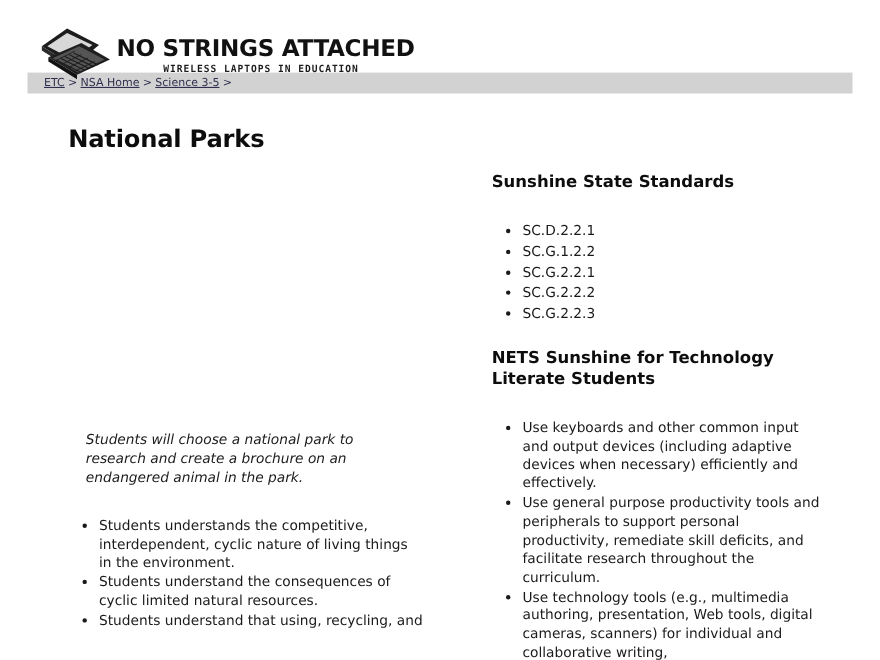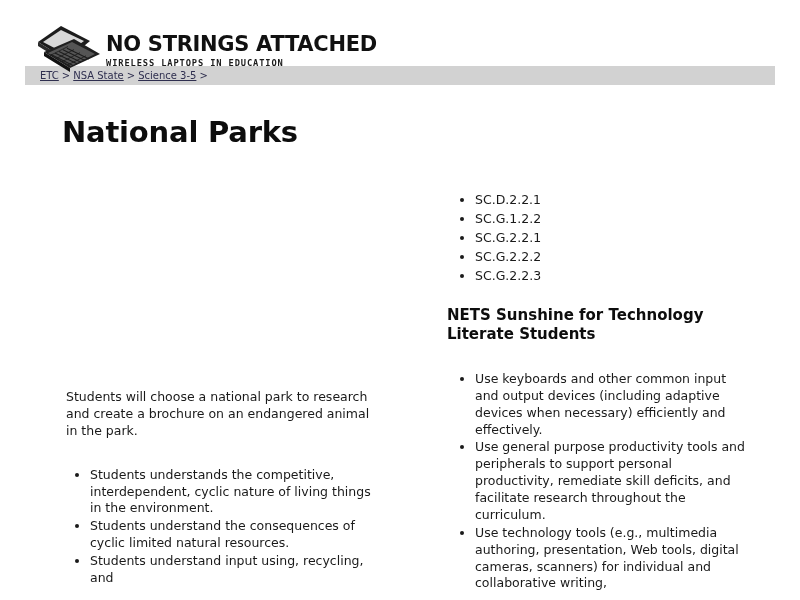--- a/index.html
+++ b/index.html
@@ -28,20 +28,21 @@
   }
   .logo-mark {
     width: 70px;
     height: 52px;
     flex: 0 0 70px;
     margin-top: -2px;
   }
   .logo-text {
     margin-left: 2px;
     padding-top: 8px;
+    text-align: center;
   }
   .logo-title {
     font-family: "DejaVu Sans", "Liberation Sans", sans-serif;
     font-weight: bold;
     font-size: 21px;
     letter-spacing: -0.3px;
     line-height: 1;
     color: #111111;
     white-space: nowrap;
   }
@@ -81,21 +82,21 @@
   }
   .breadcrumb .sep {
     color: #2f2f4f;
     padding: 0 3px;
     text-decoration: none;
   }
 
   
   .page-title {
     margin: 30px 0 0 62px;
-    font-size: 29px;
+    font-size: 22px;
     font-weight: bold;
     letter-spacing: -0.2px;
     color: #0d0d0d;
   }
 
   
   .columns {
     display: flex;
     align-items: flex-start;
     margin-top: 16px;
@@ -109,24 +110,25 @@
   .col-right {
     width: 300px;
     flex: 0 0 300px;
     margin-left: 62px;
     box-sizing: border-box;
   }
 
   .lead-spacer { height: 220px; }
 
   .summary {
+    font-style: italic;
     font-size: 12.5px;
     line-height: 1.35;
     color: #1a1a1a;
-    margin: 4px;
+    margin: 16px;
   }
 
   h2.section-heading {
     font-size: 15px;
     font-weight: bold;
     color: #0d0d0d;
     margin: 22px 0 0 0;
     line-height: 1.25;
   }
   .col-right h2.section-heading:first-child { margin-top: 0; }
@@ -182,41 +184,42 @@
     </span>
     <span class="logo-text">
       <div class="logo-title">NO STRINGS ATTACHED</div>
       <div class="logo-tagline">WIRELESS LAPTOPS IN EDUCATION</div>
     </span>
   </div>
 </div>
 
 <div class="breadcrumb-bar">
   <div class="breadcrumb">
-    <a href="#">ETC</a><span class="sep">&gt;</span><a href="#">NSA State</a><span class="sep">&gt;</span><a href="#">Science 3-5</a><span class="sep">&gt;</span>
+    <a href="#">ETC</a><span class="sep">&gt;</span><a href="#">NSA Home</a><span class="sep">&gt;</span><a href="#">Science 3-5</a><span class="sep">&gt;</span>
   </div>
 </div>
 
 <h1 class="page-title">National Parks</h1>
 
 <div class="columns">
 
   <div class="col-left">
     <div class="lead-spacer"></div>
 
     <p class="summary">Students will choose a national park to research and create a brochure on an endangered animal in the park.</p>
 
     <ul class="bullets">
       <li>Students understands the competitive, interdependent, cyclic nature of living things in the environment.</li>
       <li>Students understand the consequences of cyclic limited natural resources.</li>
-      <li>Students understand input using, recycling, and</li>
+      <li>Students understand that using, recycling, and</li>
     </ul>
   </div>
 
   <div class="col-right">
+    <h2 class="section-heading">Sunshine State Standards</h2>
     <ul class="bullets standards">
       <li>SC.D.2.2.1</li>
       <li>SC.G.1.2.2</li>
       <li>SC.G.2.2.1</li>
       <li>SC.G.2.2.2</li>
       <li>SC.G.2.2.3</li>
     </ul>
 
     <h2 class="section-heading">NETS Sunshine for Technology Literate Students</h2>
     <ul class="bullets">

